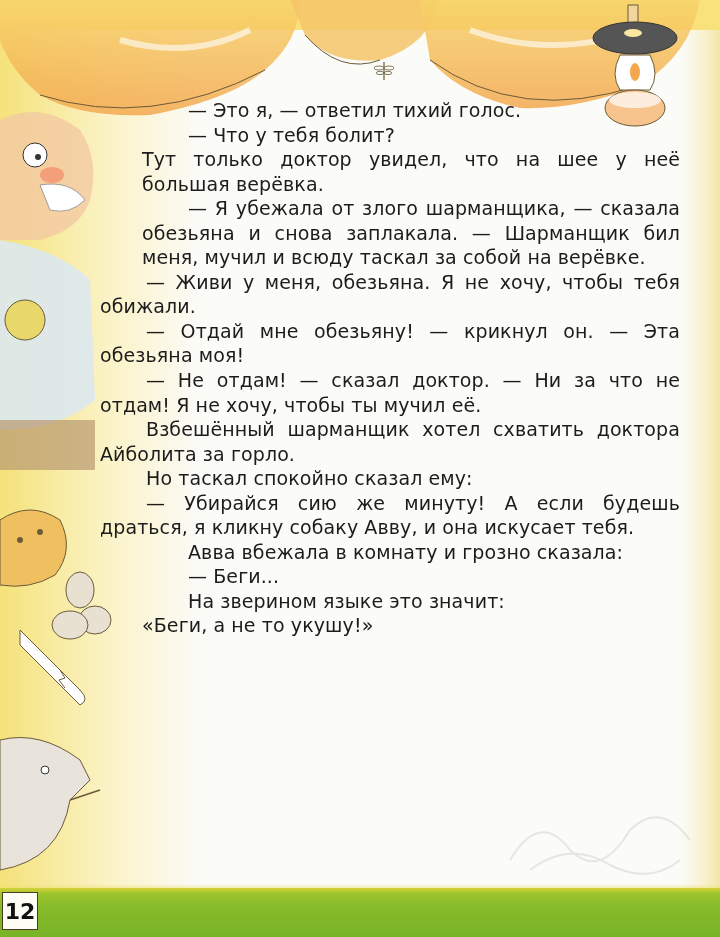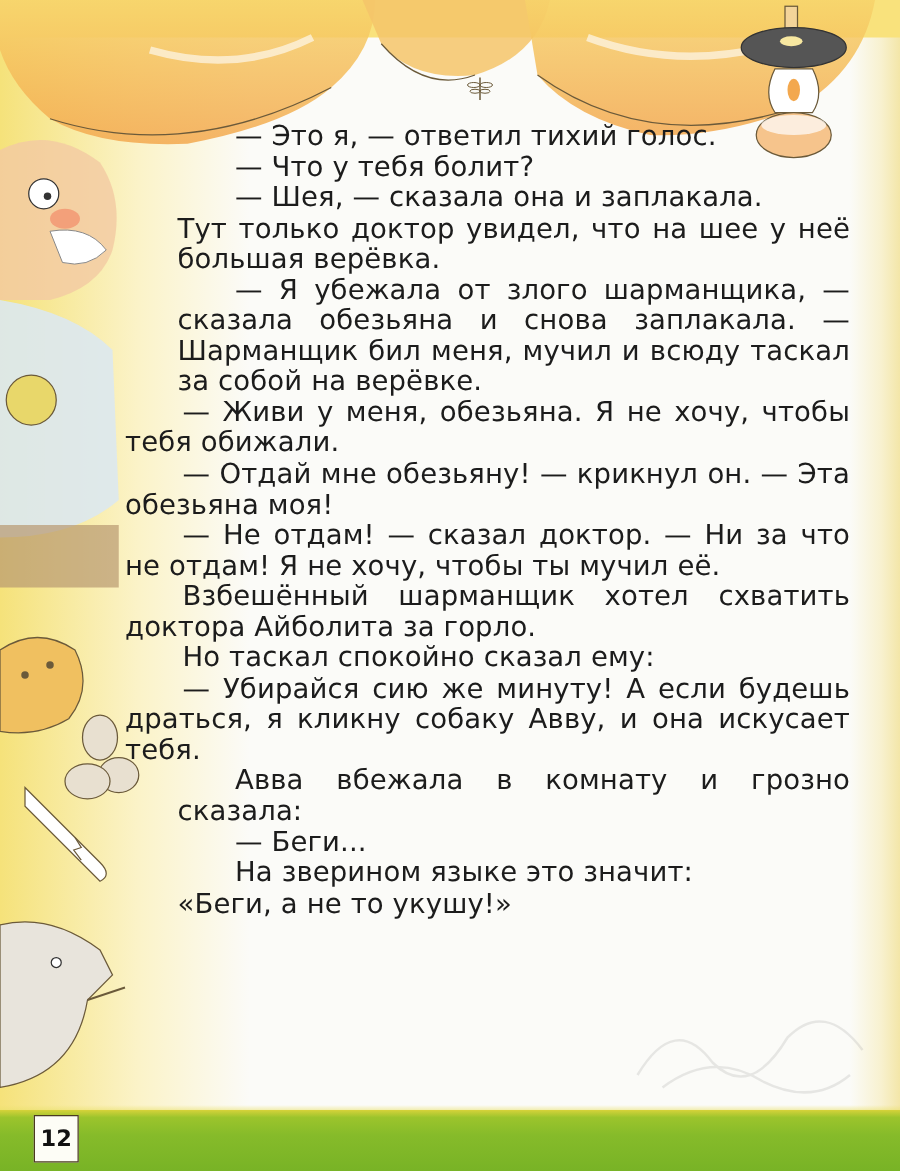--- a/index.html
+++ b/index.html
@@ -8,33 +8,33 @@
     background: #fbfbf6;
     font-family: "DejaVu Sans", sans-serif;
   }
   .page { position: absolute; left: 0; top: 0; width: 720px; height: 937px; overflow: hidden;
     background: linear-gradient(90deg, #f5e27a 0px, #fbf3c8 110px, #fbfbf8 200px, #fbfbf8 680px, #f8f1cf 705px, #f3e6a8 720px); }
   .curtain { position: absolute; left: 0; top: 0; width: 720px; height: 140px; }
   .left-art { position: absolute; left: 0; top: 100px; width: 170px; height: 780px; }
   .lamp { position: absolute; left: 590px; top: 0; width: 130px; height: 130px; }
   .text-block {
     position: absolute; left: 100px; top: 98px; width: 580px;
-    font-size: 22px; line-height: 24.55px; color: #1c1c1c;
+    font-size: 19px; line-height: 24.55px; color: #1c1c1c;
     text-align: justify; letter-spacing: 0.1px;
   }
   .text-block p { margin: 0; text-indent: 46px; }
   .grass { position: absolute; left: 0; top: 888px; width: 720px; height: 49px;
     background: linear-gradient(180deg, #d6d23a 0px, #9cc42c 6px, #86bb2a 20px, #78b326 49px); }
   .grass-edge { position: absolute; left: 0; top: 884px; width: 720px; height: 8px;
     background: linear-gradient(180deg, rgba(251,251,248,0) 0, #e8e06a 100%); }
   .page-num {
-    position: absolute; left: 27px; top: 892px; width: 36px; height: 38px;
+    position: absolute; left: 2px; top: 892px; width: 36px; height: 38px;
     background: #fdfdf6; border: 1.5px solid #4a3a20; box-sizing: border-box;
     display: flex; align-items: center; justify-content: center;
-    font-family: "DejaVu Sans", sans-serif; font-weight: bold; font-size: 18px; color: #111;
+    font-family: "DejaVu Sans", sans-serif; font-weight: bold; font-size: 22px; color: #111;
   }
   .ghost { position: absolute; left: 500px; top: 800px; width: 200px; height: 80px; opacity: 0.18; }
 </style>
 </head>
 <body>
 
 <div class="page">
 
   <svg class="curtain" viewBox="0 0 720 140">
     <defs>
@@ -104,21 +104,20 @@
   </svg>
 
   <svg class="ghost" viewBox="0 0 200 80">
     <path d="M10,60 Q40,10 70,50 Q100,80 130,30 Q160,0 190,40" stroke="#8a8a8a" stroke-width="2" fill="none"></path>
     <path d="M30,70 Q70,40 110,65 Q150,85 180,60" stroke="#8a8a8a" stroke-width="2" fill="none"></path>
   </svg>
 
   <div class="text-block">
     <p style="margin-left:42px;">— Это я, — ответил тихий голос.</p>
     <p style="margin-left:42px;">— Что у тебя болит?</p>
-    <p style="margin-left:42px;">— Шея, — сказала она и заплакала.</p>
     <p style="margin-left:42px;text-indent:0;">Тут только доктор увидел, что на шее у неё большая верёвка.</p>
     <p style="margin-left:42px;">— Я убежала от злого шарманщика, — сказала обезьяна и снова заплакала. — Шарманщик бил меня, мучил и всюду таскал за собой на верёвке.</p>
     <p>— Живи у меня, обезьяна. Я не хочу, чтобы тебя обижали.</p>
     <p>— Отдай мне обезьяну! — крикнул он. — Эта обезьяна моя!</p>
     <p>— Не отдам! — сказал доктор. — Ни за что не отдам! Я не хочу, чтобы ты мучил её.</p>
     <p>Взбешённый шарманщик хотел схватить доктора Айболита за горло.</p>
     <p>Но таскал спокойно сказал ему:</p>
     <p>— Убирайся сию же минуту! А если будешь драться, я кликну собаку Авву, и она искусает тебя.</p>
     <p style="margin-left:42px;">Авва вбежала в комнату и грозно сказала:</p>
     <p style="margin-left:42px;">— Беги...</p>

